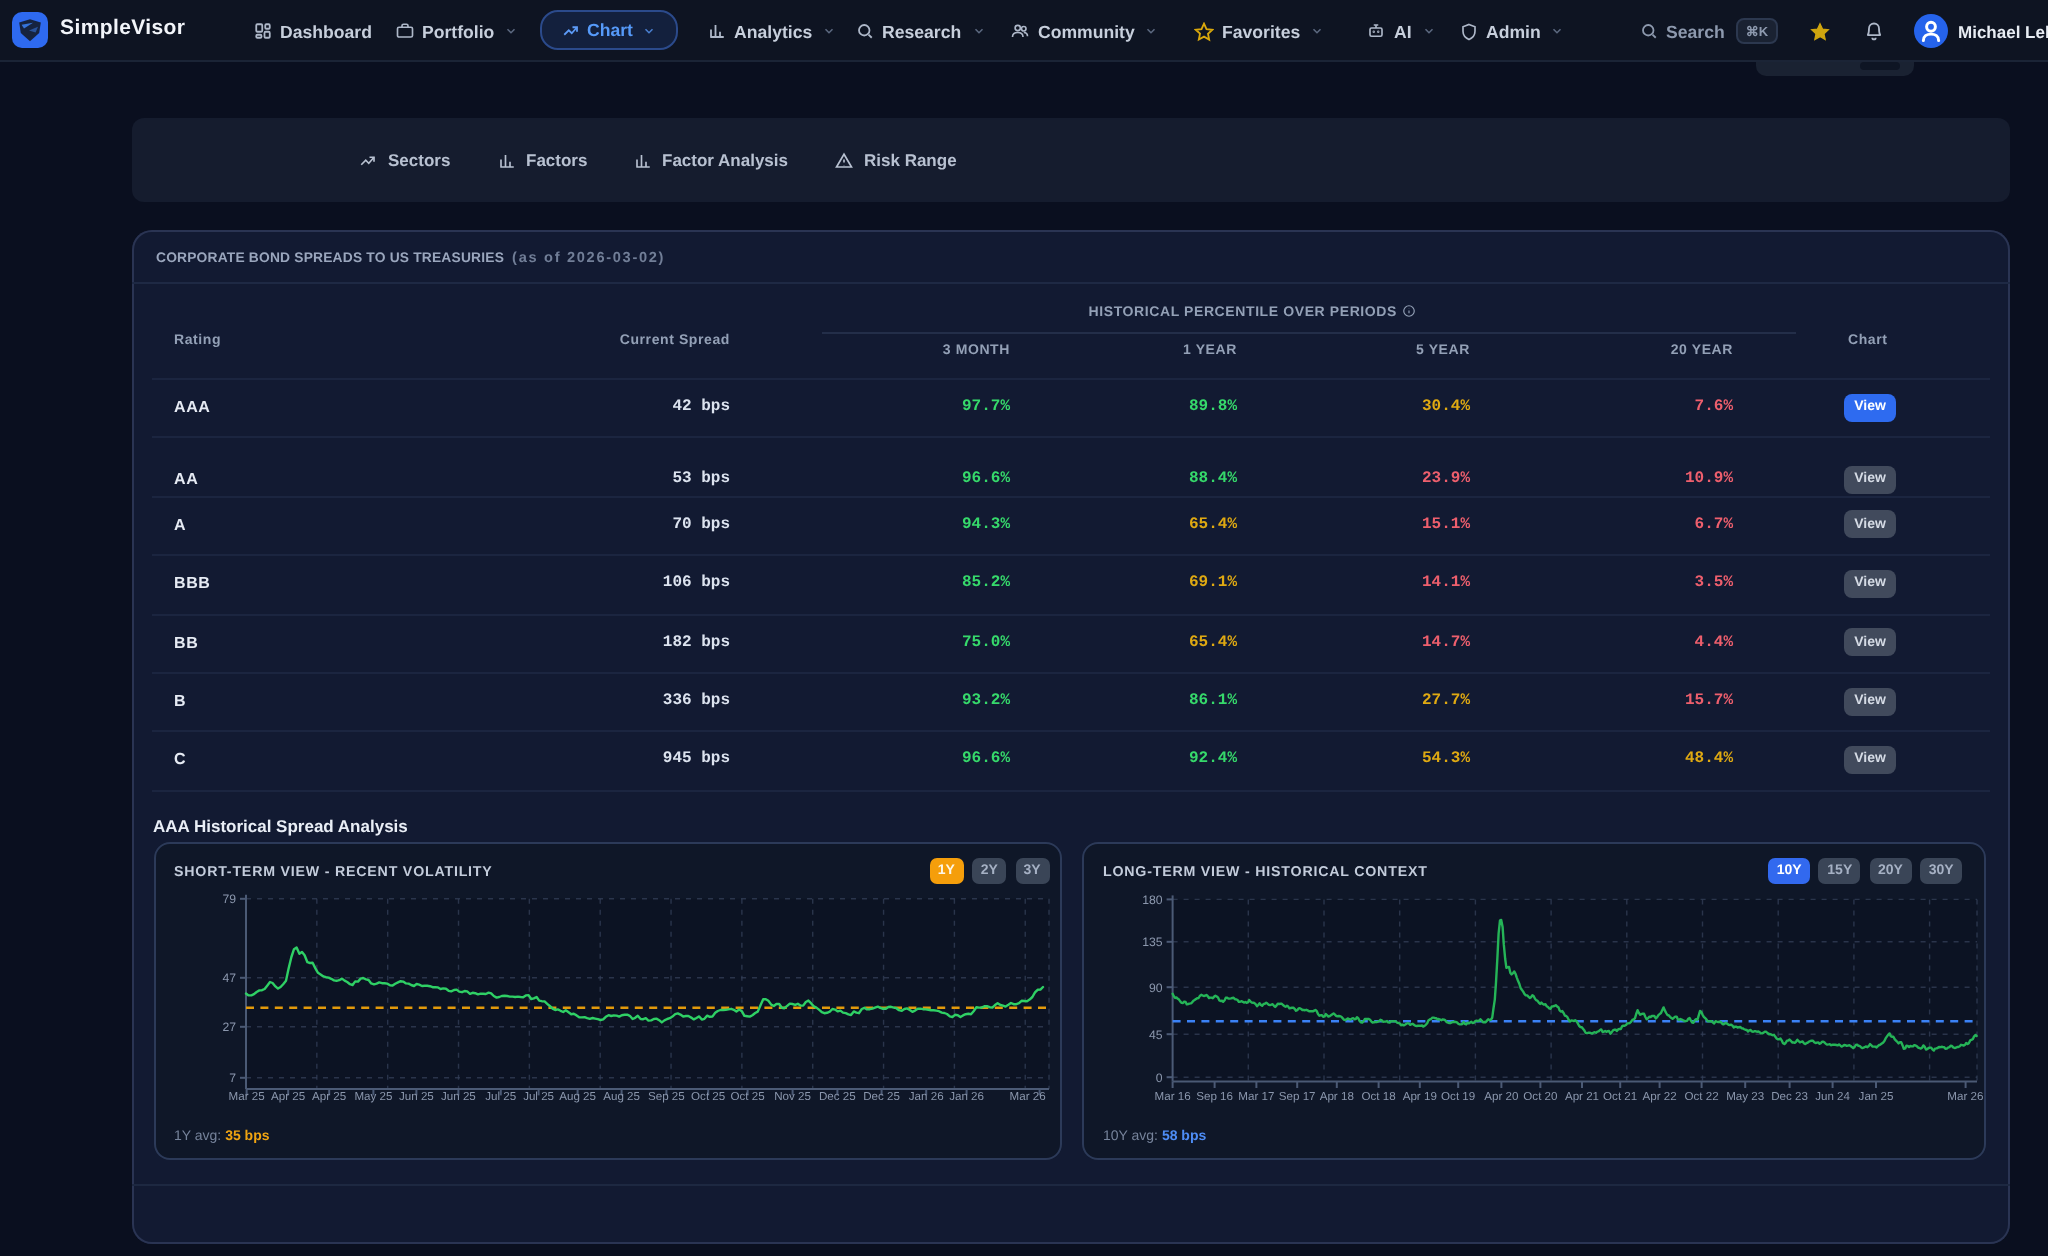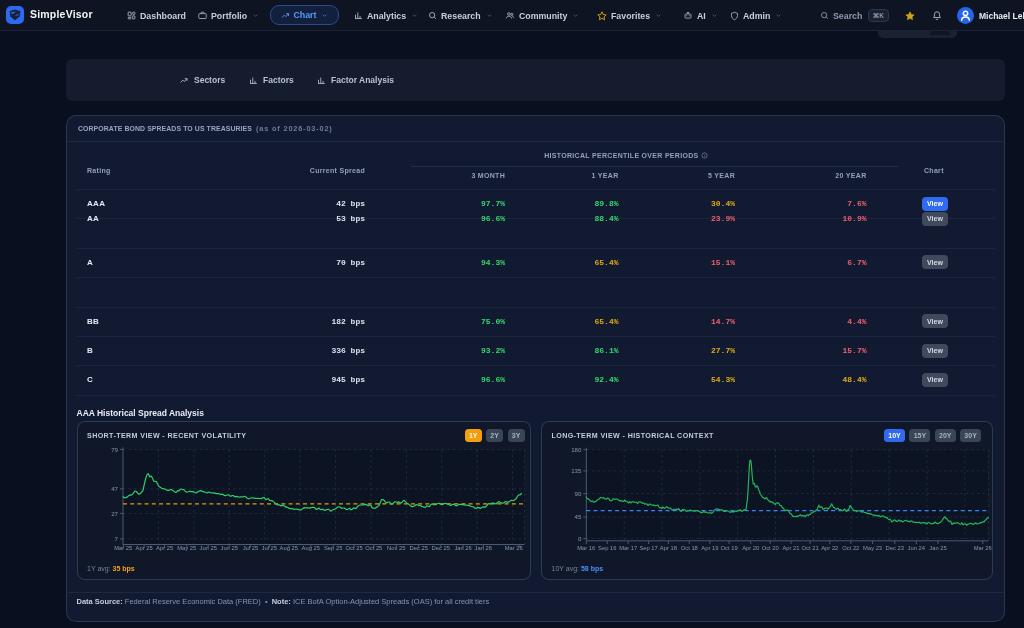--- a/index.html
+++ b/index.html
@@ -195,20 +195,27 @@
           <path d="M4 20V10M10 20V4M16 20v-7M21 20H3"></path>
         </svg>
         <span>Factors</span>
       </div>
     <div class="tab" style="left:251px">
         <svg width="9" height="9" viewBox="0 0 24 24" fill="none" stroke="#b8c1d1" stroke-width="2.2">
           <path d="M4 20V10M10 20V4M16 20v-7M21 20H3"></path>
         </svg>
         <span>Factor Analysis</span>
       </div>
+    <div class="tab" style="left:351px">
+        <svg width="10" height="9" viewBox="0 0 24 24" fill="none" stroke="#b8c1d1" stroke-width="2.2">
+          <path d="M12 3L2 20h20z"></path>
+          <path d="M12 10v4M12 17.5v.5"></path>
+        </svg>
+        <span>Risk Range</span>
+      </div>
   </div>
   <div id="card">
     <div id="cardtitle">CORPORATE BOND SPREADS TO US TREASURIES&nbsp;&nbsp;<span class="asof">(as of 2026-03-02)</span></div>
     <div id="titlediv"></div>
     <div id="grouphdr">HISTORICAL PERCENTILE OVER PERIODS <svg width="7" height="7" viewBox="0 0 24 24" fill="none" stroke="#93a0b6" stroke-width="2">
           <circle cx="12" cy="12" r="9"></circle>
           <path d="M12 11v5M12 8v.5"></path>
         </svg></div>
     <div id="groupline"></div>
     <div class="colhdr" style="left:21px;top:51.5px">Rating</div>
@@ -222,40 +229,49 @@
 <div class="trow" style="top:74.0px">
         <span class="rt">AAA</span>
         <span class="mono bps">42&nbsp;bps</span>
         <span class="mono pct g" style="right:500px">97.7%</span>
         <span class="mono pct g" style="right:386.5px">89.8%</span>
         <span class="mono pct a" style="right:270px">30.4%</span>
         <span class="mono pct r" style="right:138.5px">7.6%</span>
         <span class="viewbtn blue">View</span>
       </div>
 <div class="hdiv" style="top:103.4px"></div>
-<div class="trow" style="top:89px">
+<div class="trow" style="top:110px">
         <span class="rt">AA</span>
         <span class="mono bps">53&nbsp;bps</span>
         <span class="mono pct g" style="right:500px">96.6%</span>
         <span class="mono pct g" style="right:386.5px">88.4%</span>
         <span class="mono pct r" style="right:270px">23.9%</span>
         <span class="mono pct r" style="right:138.5px">10.9%</span>
         <span class="viewbtn">View</span>
       </div>
 <div class="hdiv" style="top:132.8px"></div>
 <div class="trow" style="top:132.8px">
         <span class="rt">A</span>
         <span class="mono bps">70&nbsp;bps</span>
         <span class="mono pct g" style="right:500px">94.3%</span>
         <span class="mono pct a" style="right:386.5px">65.4%</span>
         <span class="mono pct r" style="right:270px">15.1%</span>
         <span class="mono pct r" style="right:138.5px">6.7%</span>
         <span class="viewbtn">View</span>
       </div>
 <div class="hdiv" style="top:162.2px"></div>
+<div class="trow" style="top:162.2px">
+        <span class="rt">BBB</span>
+        <span class="mono bps">106&nbsp;bps</span>
+        <span class="mono pct g" style="right:500px">85.2%</span>
+        <span class="mono pct a" style="right:386.5px">69.1%</span>
+        <span class="mono pct r" style="right:270px">14.1%</span>
+        <span class="mono pct r" style="right:138.5px">3.5%</span>
+        <span class="viewbtn">View</span>
+      </div>
 <div class="hdiv" style="top:191.6px"></div>
 <div class="trow" style="top:191.6px">
         <span class="rt">BB</span>
         <span class="mono bps">182&nbsp;bps</span>
         <span class="mono pct g" style="right:500px">75.0%</span>
         <span class="mono pct a" style="right:386.5px">65.4%</span>
         <span class="mono pct r" style="right:270px">14.7%</span>
         <span class="mono pct r" style="right:138.5px">4.4%</span>
         <span class="viewbtn">View</span>
       </div>
@@ -434,15 +450,14 @@
           <line x1="397" y1="119.8" x2="397" y2="123.0" stroke="#4b5a75" stroke-width="1"></line>
           <text x="397" y="128.8" text-anchor="middle" font-size="5.8" fill="#8b97ad">Jan 25</text>
           <line x1="441.8" y1="119.8" x2="441.8" y2="123.0" stroke="#4b5a75" stroke-width="1"></line>
           <text x="441.7" y="128.8" text-anchor="middle" font-size="5.8" fill="#8b97ad">Mar 26</text>
           <line x1="45.3" y1="89.6" x2="447.5" y2="89.6" stroke="#3b82f6" stroke-width="1.3" stroke-dasharray="4,3.2"></line>
           <polyline points="45.3,75.9 45.9,77.1 46.6,78.0 47.2,77.7 47.9,78.4 48.5,78.8 49.2,79.8 49.8,80.4 50.5,80.5 51.1,79.8 51.8,80.0 52.4,81.2 53.1,81.0 53.7,80.8 54.4,80.7 55.0,80.3 55.7,79.4 56.3,79.0 57.0,78.5 57.6,78.1 58.3,78.0 58.9,77.0 59.6,76.4 60.2,76.7 60.9,77.0 61.5,76.9 62.2,76.5 62.8,77.0 63.5,78.0 64.1,77.8 64.8,77.8 65.4,78.1 66.1,77.3 66.7,76.9 67.4,77.3 68.0,77.7 68.7,79.2 69.3,79.5 70.0,79.3 70.6,79.9 71.3,79.1 71.9,77.9 72.6,77.8 73.2,78.3 73.9,78.3 74.5,78.2 75.2,78.0 75.8,77.9 76.5,78.6 77.1,78.7 77.8,79.0 78.4,79.9 79.1,79.9 79.7,79.6 80.4,79.9 81.0,80.3 81.7,80.0 82.3,80.4 83.0,80.1 83.6,79.0 84.3,79.8 84.9,80.3 85.6,80.4 86.2,80.5 86.9,81.2 87.5,82.1 88.2,81.4 88.8,80.6 89.5,81.5 90.1,81.9 90.8,81.0 91.4,80.9 92.1,80.4 92.7,80.8 93.4,81.4 94.0,81.5 94.7,81.3 95.3,81.1 96.0,81.9 96.6,82.5 97.3,81.7 97.9,80.8 98.6,81.0 99.2,80.9 99.9,80.9 100.5,81.5 101.2,82.1 101.8,82.4 102.5,81.9 103.1,82.3 103.7,83.2 104.4,83.0 105.0,82.9 105.7,82.8 106.3,83.4 107.0,84.4 107.6,84.1 108.3,83.2 108.9,83.1 109.6,83.5 110.2,84.0 110.9,84.0 111.5,84.1 112.2,83.9 112.8,84.2 113.5,84.6 114.1,84.6 114.8,84.6 115.4,84.7 116.1,84.3 116.7,84.0 117.4,84.6 118.0,86.0 118.7,86.9 119.3,86.6 120.0,86.6 120.6,87.4 121.3,87.2 121.9,86.0 122.6,86.7 123.2,87.3 123.9,87.1 124.5,86.6 125.2,86.1 125.8,85.7 126.5,86.3 127.1,87.0 127.8,87.1 128.4,87.0 129.1,87.1 129.7,87.4 130.4,88.2 131.0,88.9 131.7,89.0 132.3,88.6 133.0,88.2 133.6,88.6 134.3,88.8 134.9,88.3 135.6,88.1 136.2,88.6 136.9,88.5 137.5,87.6 138.2,88.2 138.8,89.5 139.5,90.2 140.1,90.3 140.8,89.5 141.4,88.5 142.1,88.5 142.7,88.5 143.4,88.5 144.0,88.9 144.7,89.8 145.3,90.3 146.0,90.1 146.6,90.0 147.3,90.0 147.9,89.8 148.6,89.5 149.2,88.9 149.9,89.2 150.5,89.9 151.2,89.8 151.8,89.8 152.5,89.5 153.1,90.2 153.8,90.3 154.4,89.6 155.1,89.7 155.7,89.6 156.4,89.6 157.0,89.8 157.7,90.4 158.3,90.5 159.0,90.8 159.6,91.6 160.2,91.3 160.9,91.7 161.5,91.4 162.2,90.9 162.8,90.6 163.5,90.8 164.1,91.4 164.8,91.1 165.4,90.9 166.1,91.5 166.7,91.9 167.4,92.0 168.0,91.9 168.7,91.9 169.3,91.9 170.0,91.7 170.6,92.3 171.3,91.9 171.9,91.4 172.6,90.6 173.2,89.2 173.9,88.7 174.5,88.5 175.2,87.8 175.8,87.8 176.5,88.1 177.1,88.1 177.8,88.7 178.4,88.5 179.1,88.8 179.7,89.1 180.4,88.7 181.0,88.8 181.7,89.2 182.3,90.1 183.0,90.3 183.6,90.5 184.3,90.5 184.9,90.1 185.6,90.0 186.2,89.9 186.9,90.0 187.5,90.2 188.2,90.9 188.8,91.2 189.5,91.2 190.1,91.0 190.8,90.0 191.4,90.9 192.1,91.2 192.7,90.4 193.4,90.7 194.0,90.3 194.7,89.9 195.3,90.5 196.0,90.3 196.6,89.6 197.3,89.3 197.9,89.6 198.6,89.3 199.2,88.6 199.9,89.4 200.5,90.1 201.2,90.0 201.8,90.1 202.5,89.3 203.1,88.6 203.8,89.0 204.4,88.9 205.1,87.9 205.7,83.5 206.4,78.8 207.0,70.2 207.7,57.8 208.3,45.8 209.0,39.2 209.6,39.0 210.3,42.5 210.9,51.2 211.6,58.5 212.2,62.9 212.9,62.6 213.5,62.5 214.2,65.5 214.8,66.2 215.5,65.6 216.1,64.7 216.8,66.0 217.4,67.8 218.0,69.4 218.7,71.0 219.3,73.0 220.0,74.0 220.6,74.8 221.3,76.1 221.9,76.7 222.6,76.7 223.2,77.3 223.9,78.0 224.5,77.6 225.2,76.6 225.8,77.0 226.5,78.4 227.1,79.1 227.8,79.4 228.4,80.3 229.1,81.0 229.7,80.3 230.4,81.0 231.0,81.3 231.7,81.1 232.3,82.1 233.0,82.5 233.6,83.2 234.3,83.4 234.9,82.2 235.6,82.1 236.2,82.0 236.9,81.6 237.5,82.2 238.2,82.6 238.8,84.2 239.5,84.8 240.1,84.5 240.8,85.5 241.4,86.8 242.1,87.0 242.7,87.6 243.4,89.0 244.0,89.8 244.7,89.2 245.3,89.3 246.0,89.5 246.6,89.1 247.3,89.6 247.9,90.7 248.6,92.0 249.2,92.5 249.9,92.6 250.5,93.4 251.2,94.3 251.8,95.4 252.5,95.6 253.1,95.4 253.8,95.4 254.4,95.5 255.1,95.8 255.7,95.3 256.4,95.1 257.0,95.4 257.7,94.8 258.3,94.7 259.0,94.0 259.6,93.7 260.3,95.0 260.9,94.9 261.6,94.5 262.2,94.9 262.9,94.6 263.5,94.5 264.2,95.9 264.8,95.2 265.5,94.2 266.1,93.9 266.8,93.8 267.4,94.5 268.1,93.7 268.7,93.5 269.4,93.5 270.0,92.2 270.7,91.8 271.3,91.9 272.0,91.5 272.6,90.7 273.3,90.7 273.9,90.5 274.6,89.8 275.2,88.9 275.8,88.8 276.5,88.1 277.1,86.0 277.8,84.1 278.4,85.4 279.1,86.4 279.7,86.1 280.4,85.8 281.0,85.9 281.7,87.5 282.3,88.6 283.0,88.1 283.6,87.4 284.3,87.5 284.9,87.0 285.6,87.0 286.2,87.0 286.9,88.2 287.5,87.7 288.2,86.6 288.8,86.1 289.5,85.5 290.1,84.1 290.8,82.7 291.4,84.2 292.1,85.5 292.7,86.5 293.4,86.7 294.0,87.4 294.7,88.0 295.3,88.4 296.0,87.8 296.6,87.3 297.3,87.3 297.9,88.6 298.6,89.0 299.2,88.5 299.9,88.8 300.5,89.1 301.2,89.5 301.8,89.6 302.5,89.4 303.1,88.4 303.8,88.0 304.4,89.2 305.1,90.3 305.7,90.4 306.4,89.1 307.0,88.6 307.7,88.9 308.3,86.9 309.0,84.5 309.6,84.9 310.3,86.4 310.9,87.4 311.6,88.1 312.2,88.7 312.9,89.7 313.5,89.7 314.2,89.6 314.8,89.6 315.5,90.3 316.1,90.7 316.8,89.6 317.4,89.8 318.1,90.0 318.7,89.9 319.4,90.0 320.0,90.7 320.7,91.2 321.3,90.8 322.0,90.4 322.6,90.9 323.3,91.4 323.9,91.5 324.6,91.3 325.2,91.8 325.9,92.7 326.5,92.3 327.2,92.4 327.8,92.8 328.5,92.6 329.1,92.5 329.8,93.1 330.4,93.2 331.1,93.6 331.7,93.9 332.4,94.0 333.0,94.8 333.6,94.2 334.3,94.0 334.9,94.7 335.6,94.9 336.2,94.6 336.9,94.6 337.5,94.9 338.2,94.7 338.8,95.1 339.5,95.7 340.1,95.7 340.8,95.3 341.4,94.8 342.1,94.9 342.7,95.4 343.4,96.1 344.0,96.0 344.7,96.3 345.3,96.6 346.0,96.4 346.6,97.3 347.3,98.2 347.9,98.6 348.6,98.6 349.2,98.2 349.9,99.3 350.5,100.6 351.2,101.0 351.8,100.5 352.5,99.3 353.1,99.3 353.8,98.8 354.4,99.4 355.1,100.3 355.7,100.2 356.4,100.4 357.0,99.9 357.7,98.9 358.3,99.5 359.0,100.2 359.6,99.9 360.3,99.7 360.9,100.6 361.6,101.0 362.2,100.6 362.9,100.3 363.5,99.8 364.2,99.5 364.8,99.4 365.5,99.4 366.1,100.1 366.8,100.5 367.4,100.3 368.1,100.2 368.7,100.9 369.4,100.6 370.0,99.9 370.7,99.9 371.3,100.3 372.0,101.0 372.6,101.3 373.3,101.2 373.9,101.1 374.6,101.6 375.2,101.4 375.9,101.4 376.5,101.4 377.2,101.5 377.8,101.7 378.5,101.2 379.1,101.7 379.8,102.3 380.4,102.0 381.1,101.5 381.7,101.6 382.4,101.9 383.0,101.8 383.7,101.6 384.3,102.0 385.0,102.6 385.6,103.1 386.3,102.5 386.9,101.5 387.6,101.3 388.2,101.9 388.9,102.0 389.5,102.6 390.1,103.0 390.8,102.8 391.4,102.5 392.1,102.2 392.7,102.6 393.4,102.0 394.0,101.0 394.7,101.7 395.3,102.3 396.0,102.3 396.6,102.3 397.3,102.7 397.9,102.1 398.6,101.5 399.2,101.3 399.9,100.8 400.5,100.4 401.2,99.5 401.8,98.2 402.5,97.2 403.1,96.4 403.8,95.7 404.4,97.1 405.1,97.4 405.7,97.4 406.4,98.7 407.0,99.3 407.7,100.0 408.3,100.7 409.0,100.1 409.6,100.1 410.3,101.7 410.9,103.4 411.6,103.2 412.2,101.9 412.9,102.0 413.5,102.5 414.2,102.0 414.8,102.2 415.5,102.2 416.1,101.6 416.8,101.7 417.4,102.1 418.1,102.8 418.7,103.0 419.4,103.3 420.0,102.9 420.7,101.7 421.3,102.3 422.0,103.8 422.6,103.6 423.3,103.0 423.9,102.8 424.6,102.8 425.2,103.7 425.9,104.3 426.5,103.3 427.2,103.2 427.8,103.0 428.5,102.5 429.1,102.6 429.8,102.4 430.4,102.5 431.1,102.6 431.7,103.4 432.4,103.3 433.0,102.8 433.7,102.6 434.3,101.9 435.0,102.0 435.6,102.7 436.3,103.0 436.9,102.9 437.6,102.5 438.2,102.5 438.9,102.1 439.5,101.4 440.2,101.6 440.8,101.8 441.5,101.4 442.1,100.5 442.8,101.0 443.4,100.6 444.1,99.2 444.7,98.9 445.4,98.6 446.0,97.3 446.7,96.5 447.3,97.0" fill="none" stroke="#25b457" stroke-width="1.2" stroke-linejoin="round" stroke-linecap="round"></polyline>
         </svg>
       <div class="avg">10Y avg: <b class="b">58 bps</b></div>
     </div>
     <div id="cfooterline"></div>
-    <div id="cfooter"><b>Data Source:</b> Federal Reserve Economic Data (FRED)&nbsp; • &nbsp;<b>Note:</b> ICE BofA Option-Adjusted Spreads (OAS) for all credit tiers</div>
   </div>
 </div>
 
 </body></html>

